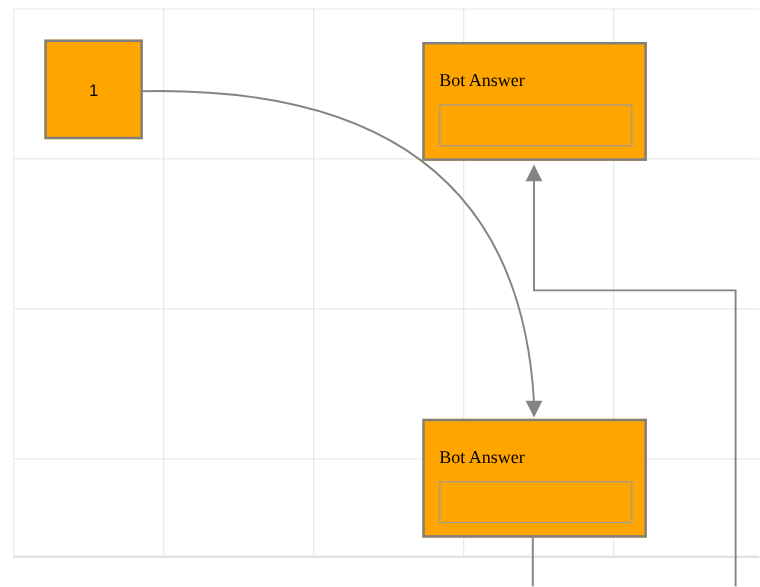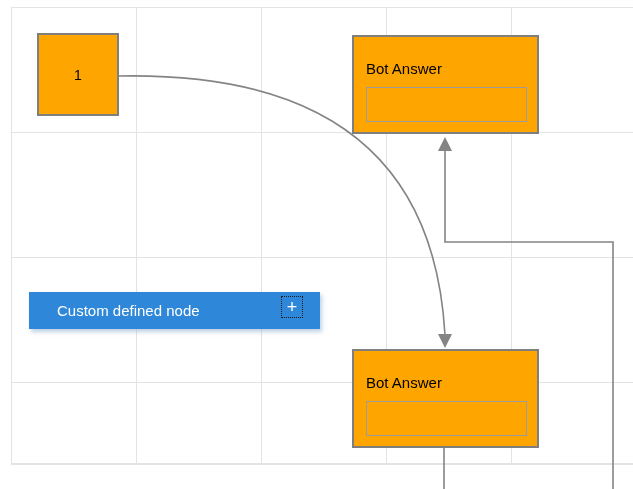--- a/index.html
+++ b/index.html
@@ -80,20 +80,21 @@
   }
   .node-bot.top { top: 35px; }
   .node-bot.bottom { top: 349px; }
   .bot-title {
     position: absolute;
     left: 12px;
     top: 23px;
     font-size: 15px;
     color: var(--title_text);
     white-space: nowrap;
+    font-family: Liberation Serif, serif;
   }
   .bot-field {
     position: absolute;
     left: 12px;
     top: 50px;
     width: 161px;
     height: 35px;
     box-sizing: border-box;
     border: 1px solid var(--field_border);
     background: transparent;
@@ -156,20 +157,14 @@
   <div class="node node-bot top">
     <div class="bot-title">Bot Answer</div>
     <div class="bot-field"></div>
   </div>
 
   <div class="node node-bot bottom">
     <div class="bot-title">Bot Answer</div>
     <div class="bot-field"></div>
   </div>
 
-  <div class="node node-custom">
-    <span class="custom-label">Custom defined node</span>
-    <span class="add-btn">
-      <span class="plus">+</span>
-    </span>
-  </div>
 
 </div>
 
 </body></html>

